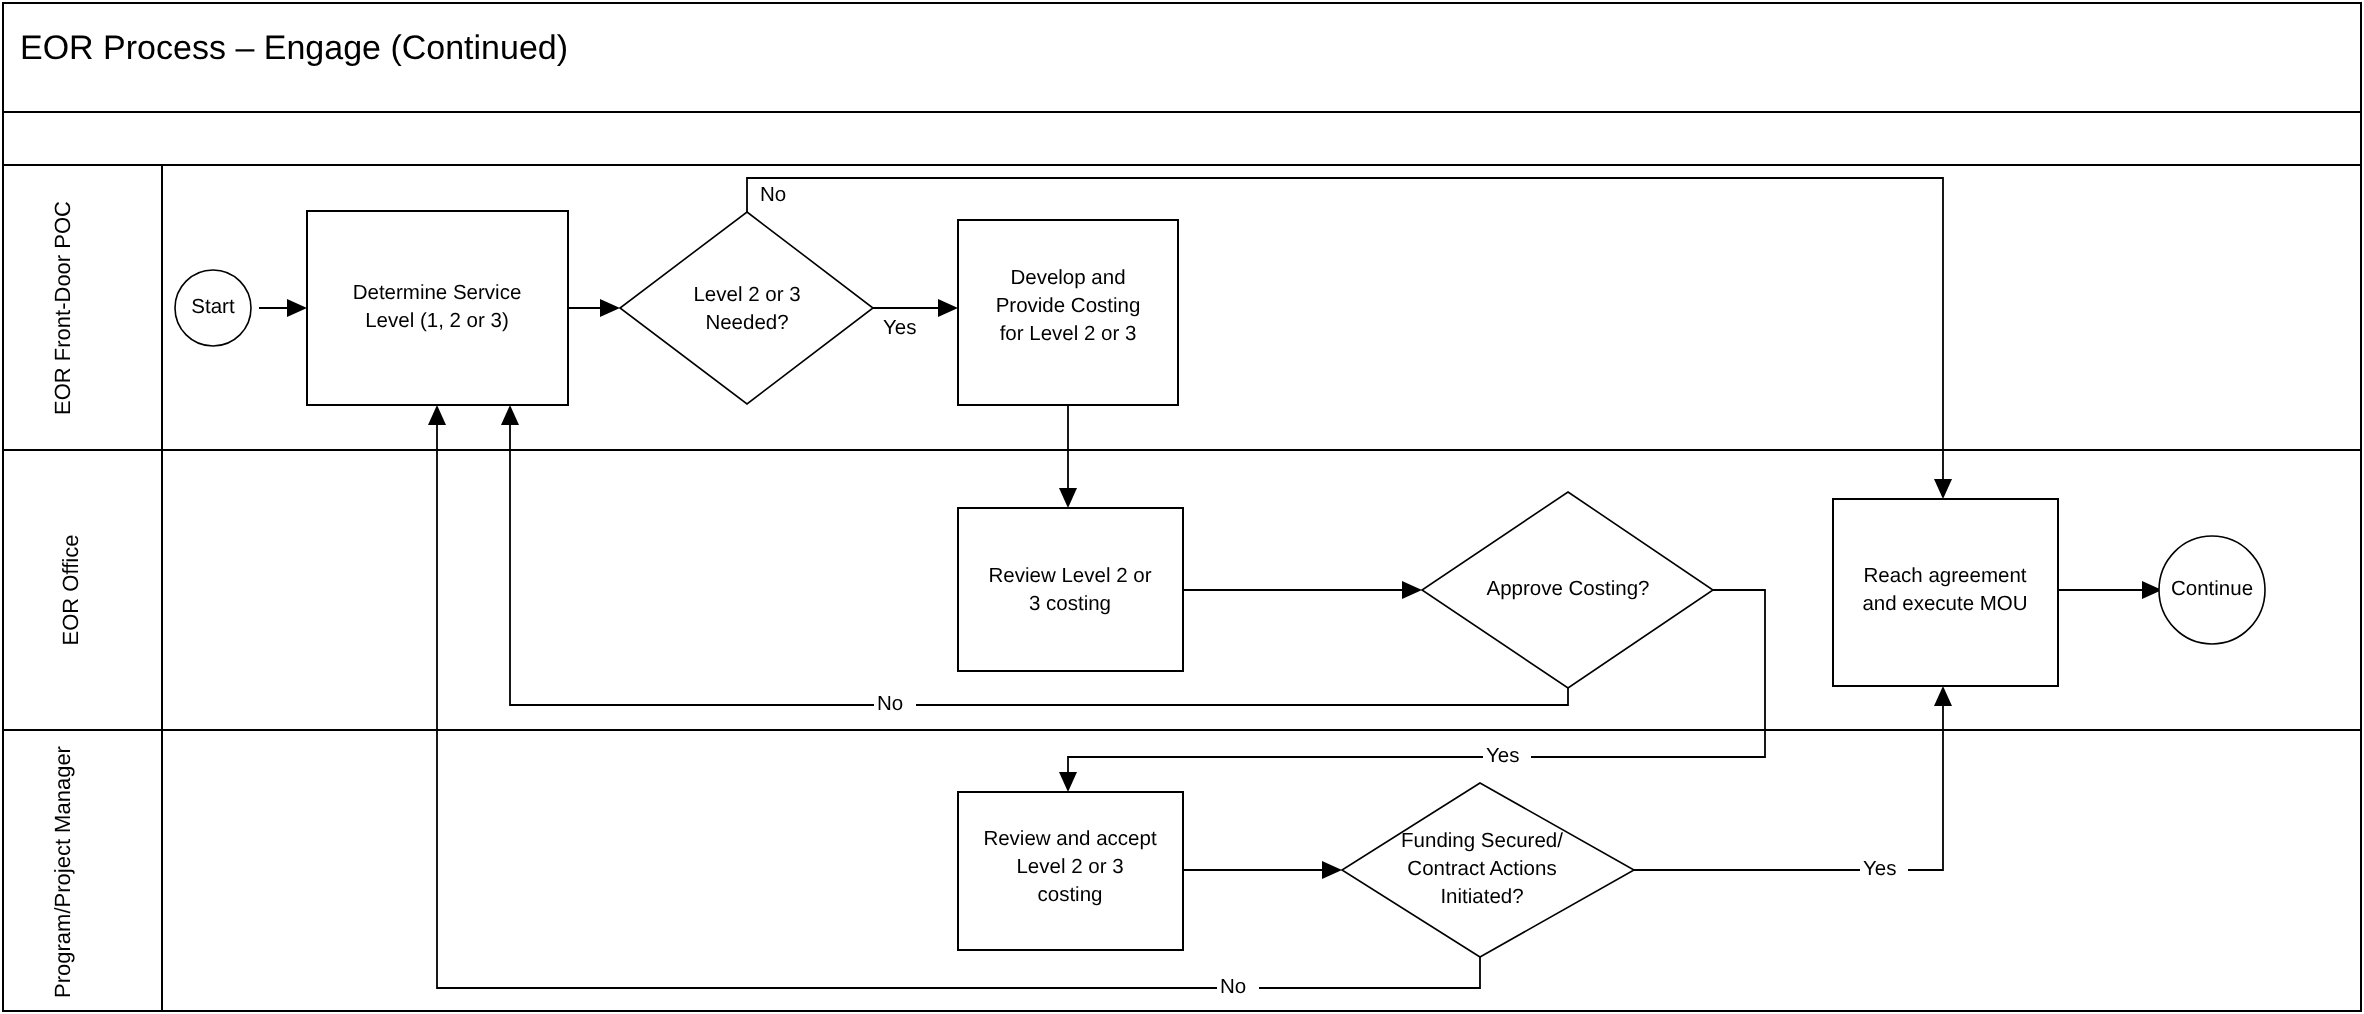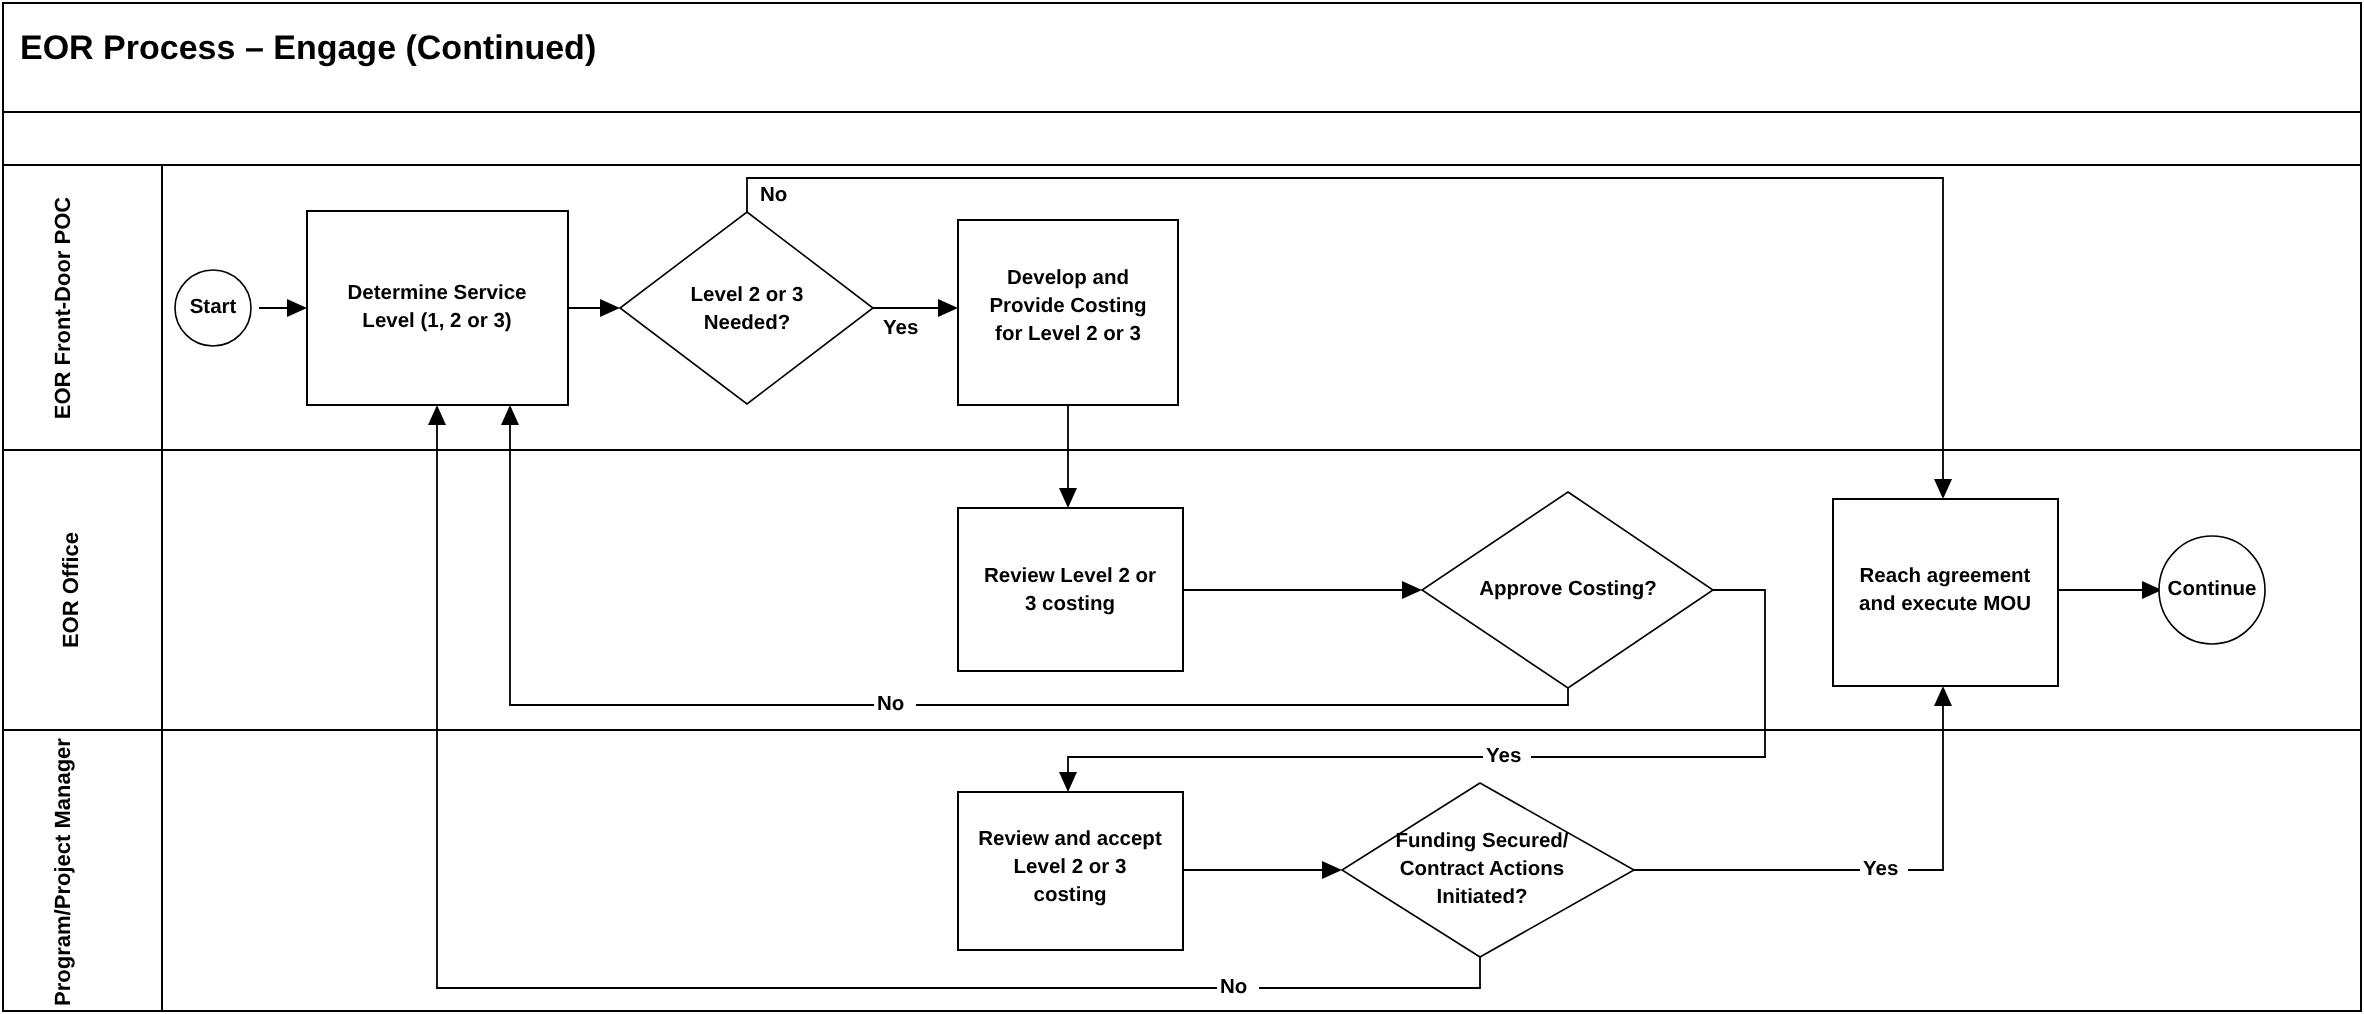--- a/index.html
+++ b/index.html
@@ -12,21 +12,20 @@
     width: 2364px;
     height: 1014px;
     font-family: "Liberation Sans", sans-serif;
     color: #000000;
     overflow: hidden;
   }
   #diagram-root {
     position: relative;
     width: 2352px;
     height: 1014px;
-    font-weight: bold;
   }
   svg#flow {
     display: block;
     width: 2364px;
     height: 1014px;
     shape-rendering: geometricPrecision;
     text-rendering: geometricPrecision;
   }
   .frame-line {
     fill: none;

